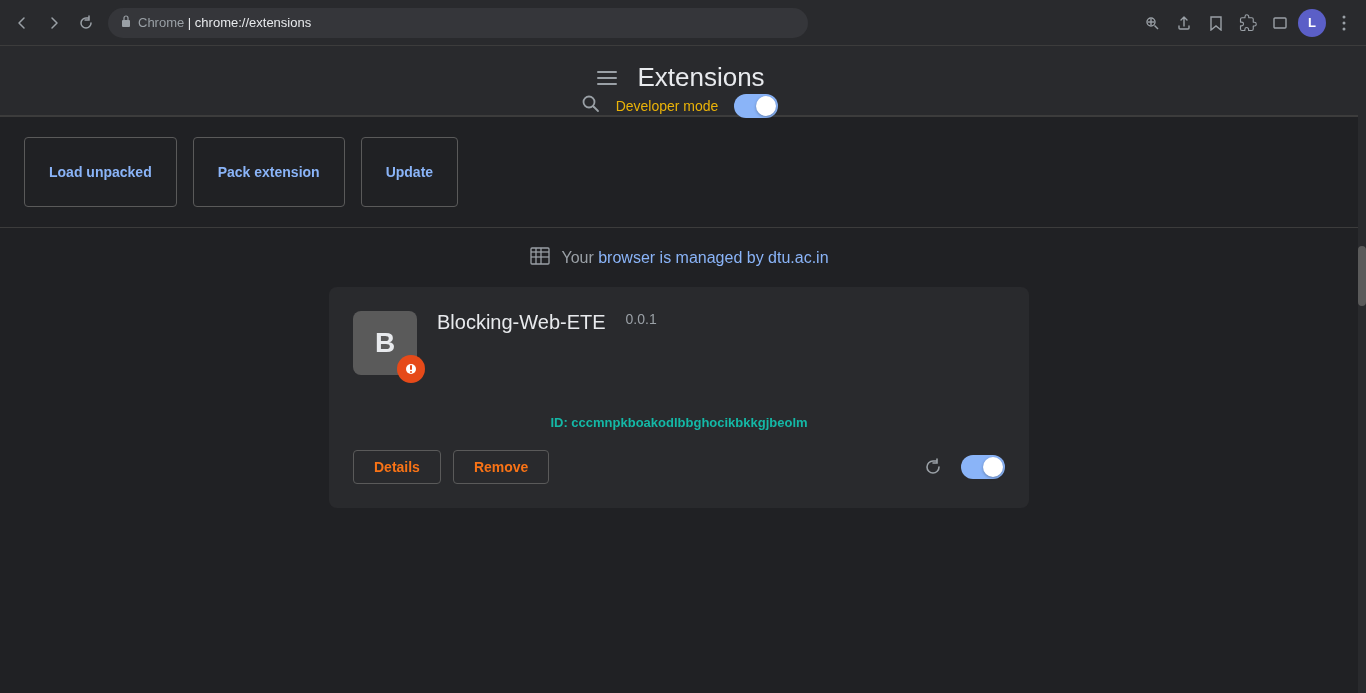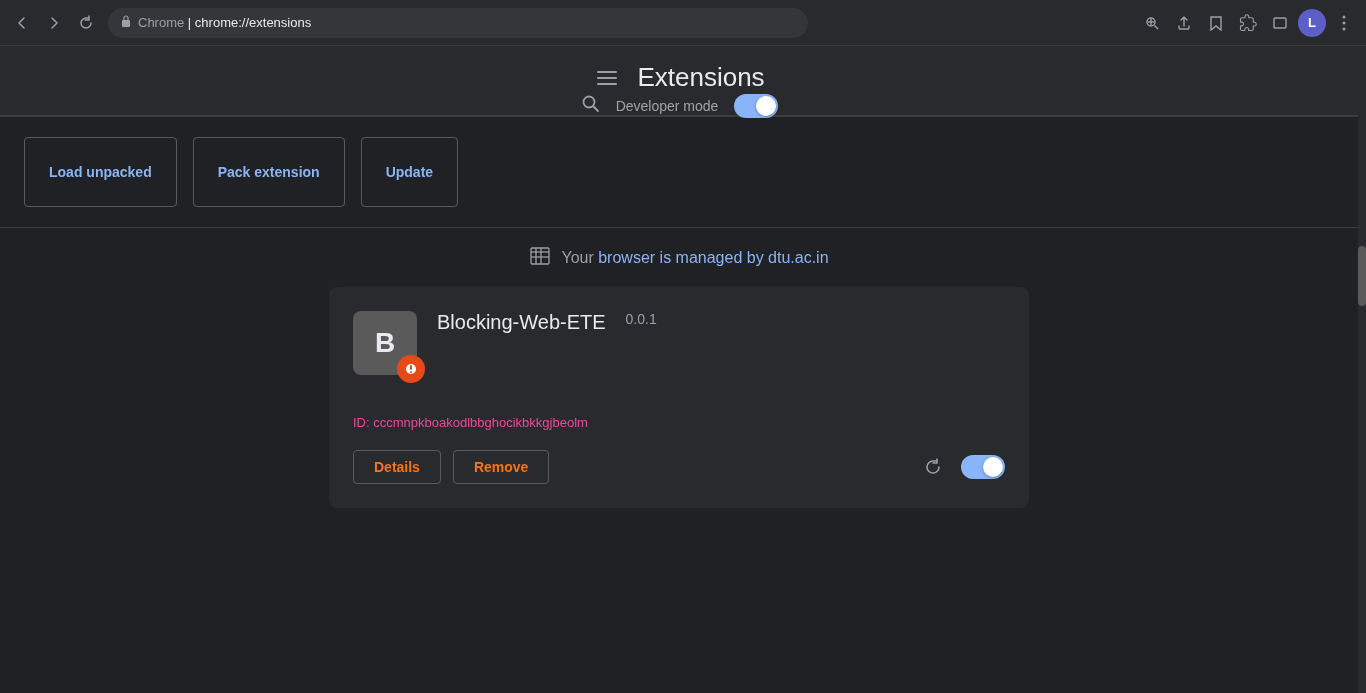--- a/index.html
+++ b/index.html
@@ -148,21 +148,21 @@
       gap: 16px;
     }
     .search-btn {
       background: none;
       border: none;
       color: #9aa0a6;
       cursor: pointer;
       font-size: 20px;
     }
     .developer-mode-label {
-      color: #a3a3a3;
+      color: #eab308;
       font-size: 14px;
     }
     .toggle-switch {
       width: 44px;
       height: 24px;
       border-radius: 12px;
       background: #8ab4f8;
       position: relative;
       cursor: pointer;
       border: none;
@@ -276,24 +276,25 @@
       font-weight: 500;
       color: #e8eaed;
     }
     .ext-version {
       font-size: 14px;
       color: #9aa0a6;
     }
 
     
     .ext-id {
-      text-align: left;
+      text-align: center;
       font-size: 13px;
-      color: #ec4899;
+      color: #14b8a6;
       margin-bottom: 20px;
+      font-weight: bold;
     }
 
     
     .ext-footer {
       display: flex;
       align-items: center;
       gap: 12px;
     }
     .ext-btn {
       padding: 8px 20px;

